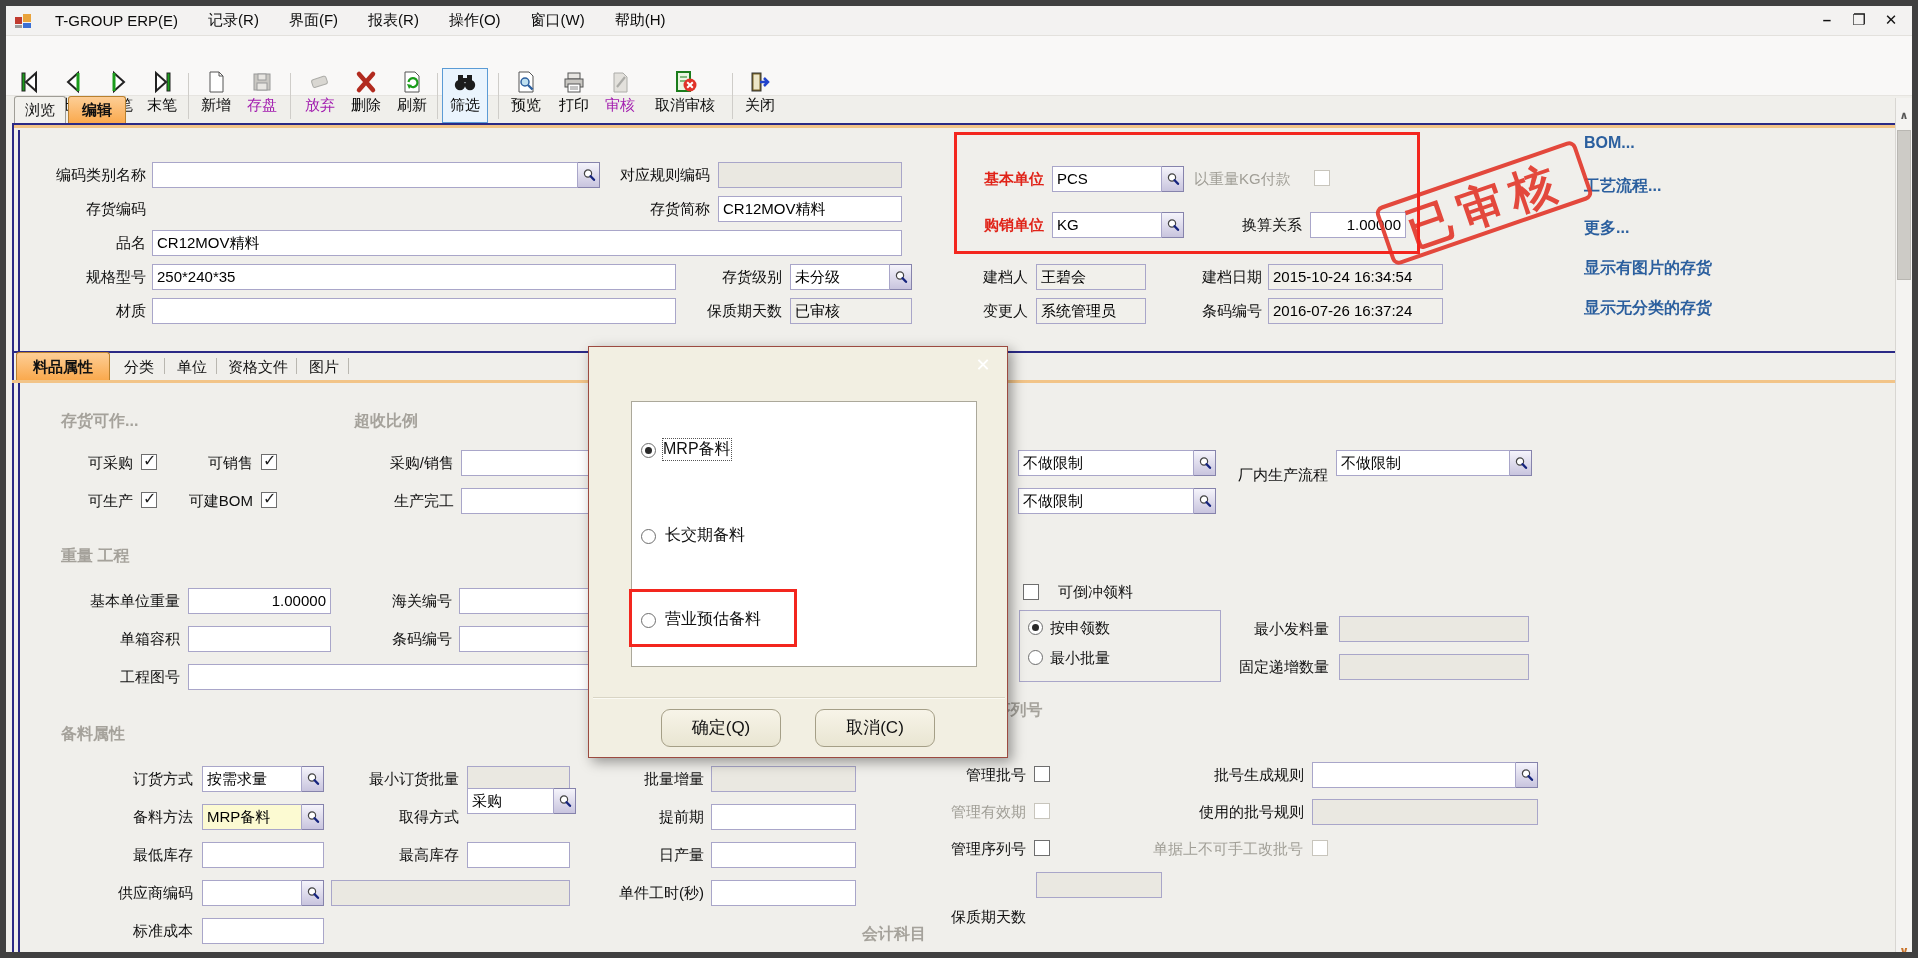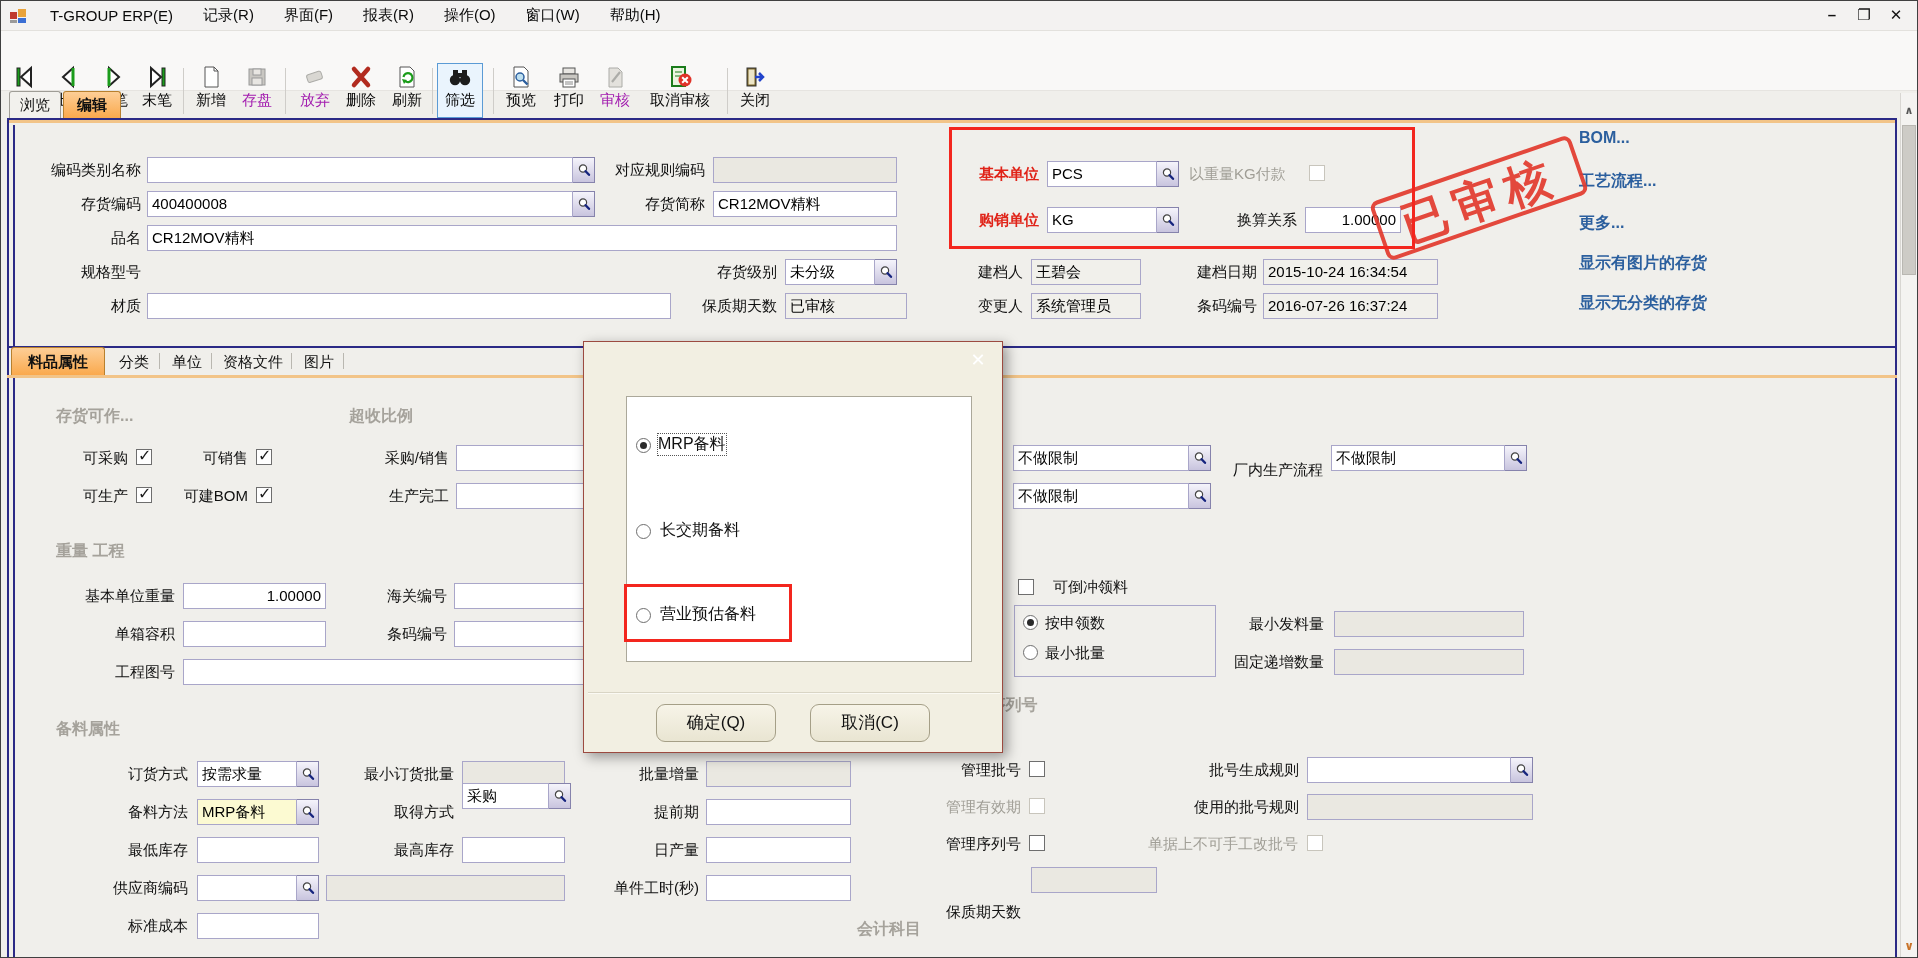--- a/index.html
+++ b/index.html
@@ -1,17 +1,17 @@
 <!DOCTYPE html>
 <html><head>
 <meta charset="utf-8">
 <style>
 *{box-sizing:border-box;margin:0;padding:0}
 body{font-family:"Liberation Sans","DejaVu Sans",sans-serif;background:#9a9a9a}
-#app{position:relative;width:1918px;height:958px;background:#F0EFEB;border:1px solid #404040;overflow:hidden}
+#app{position:relative;width:1918px;height:958px;background:#F0EFEB;border:6px solid #404040;overflow:hidden}
 .abs{position:absolute}
 
 .menubar{position:absolute;left:0;top:0;width:100%;height:30px;background:#F3F2F1;display:flex;align-items:center;padding-left:8px;border-bottom:1px solid #E3E1DD}
 .menu-item{font-size:15px;color:#0a0a0a;padding:4px 15px;white-space:nowrap;cursor:default}
 .winctl{position:absolute;top:2px;width:26px;height:24px;text-align:center;font-size:15px;font-weight:bold;color:#111;line-height:24px}
 
 .toolbar{position:absolute;left:0;top:30px;width:100%;height:60px;background:#F9F8F7;border-bottom:1px solid #E6E4E0}
 .tbtn{position:absolute;top:33px;height:55px;width:44px;display:flex;flex-direction:column;align-items:center;font-size:15px;color:#0a0a0a;white-space:nowrap}
 .tbtn .tlabel{line-height:1.25;margin-top:1px}
 .tbtn.disabled{color:#a21caf}
@@ -231,42 +231,36 @@
           <line x1="8.6" y1="8.2" x2="12" y2="11.8" stroke="#16247E" stroke-width="2.4" stroke-linecap="round"></line>
         </svg>
       </span>
     </div>
   <div class="lbl" style="left:598px;top:156px;width:106px">对应规则编码</div>
   <div class="fld dis" style="left:712px;top:156px;width:184px">
       <span class="val"></span>
     </div>
 
   <div class="lbl" style="left:40px;top:190px;width:100px">存货编码</div>
-  <div class="fld" style="left:146px;top:190px;width:448px">
-      <span class="val">400400008</span>
-      <span class="lk">
-        <svg width="14" height="14">
-          <circle cx="6" cy="5.5" r="3.6" fill="#fff" stroke="#444" stroke-width="1.2"></circle>
-          <line x1="8.6" y1="8.2" x2="12" y2="11.8" stroke="#16247E" stroke-width="2.4" stroke-linecap="round"></line>
-        </svg>
-      </span>
-    </div>
   <div class="lbl" style="left:604px;top:190px;width:100px">存货简称</div>
   <div class="fld" style="left:712px;top:190px;width:184px">
       <span class="val">CR12MOV精料</span>
     </div>
 
   <div class="lbl" style="left:40px;top:224px;width:100px">品名</div>
   <div class="fld" style="left:146px;top:224px;width:750px">
       <span class="val">CR12MOV精料</span>
     </div>
 
   <div class="lbl" style="left:40px;top:258px;width:100px">规格型号</div>
+  <div class="fld" style="left:146px;top:258px;width:524px">
+      <span class="val">250*240*35</span>
+    </div>
   <div class="lbl" style="left:688px;top:258px;width:88px">存货级别</div>
-  <div class="fld" style="left:784px;top:258px;width:112px">
+  <div class="fld" style="left:784px;top:258px;width:122px">
       <span class="val">未分级</span>
       <span class="lk">
         <svg width="14" height="14">
           <circle cx="6" cy="5.5" r="3.6" fill="#fff" stroke="#444" stroke-width="1.2"></circle>
           <line x1="8.6" y1="8.2" x2="12" y2="11.8" stroke="#16247E" stroke-width="2.4" stroke-linecap="round"></line>
         </svg>
       </span>
     </div>
   <div class="lbl" style="left:952px;top:258px;width:70px">建档人</div>
   <div class="fld ro" style="left:1030px;top:258px;width:110px">

